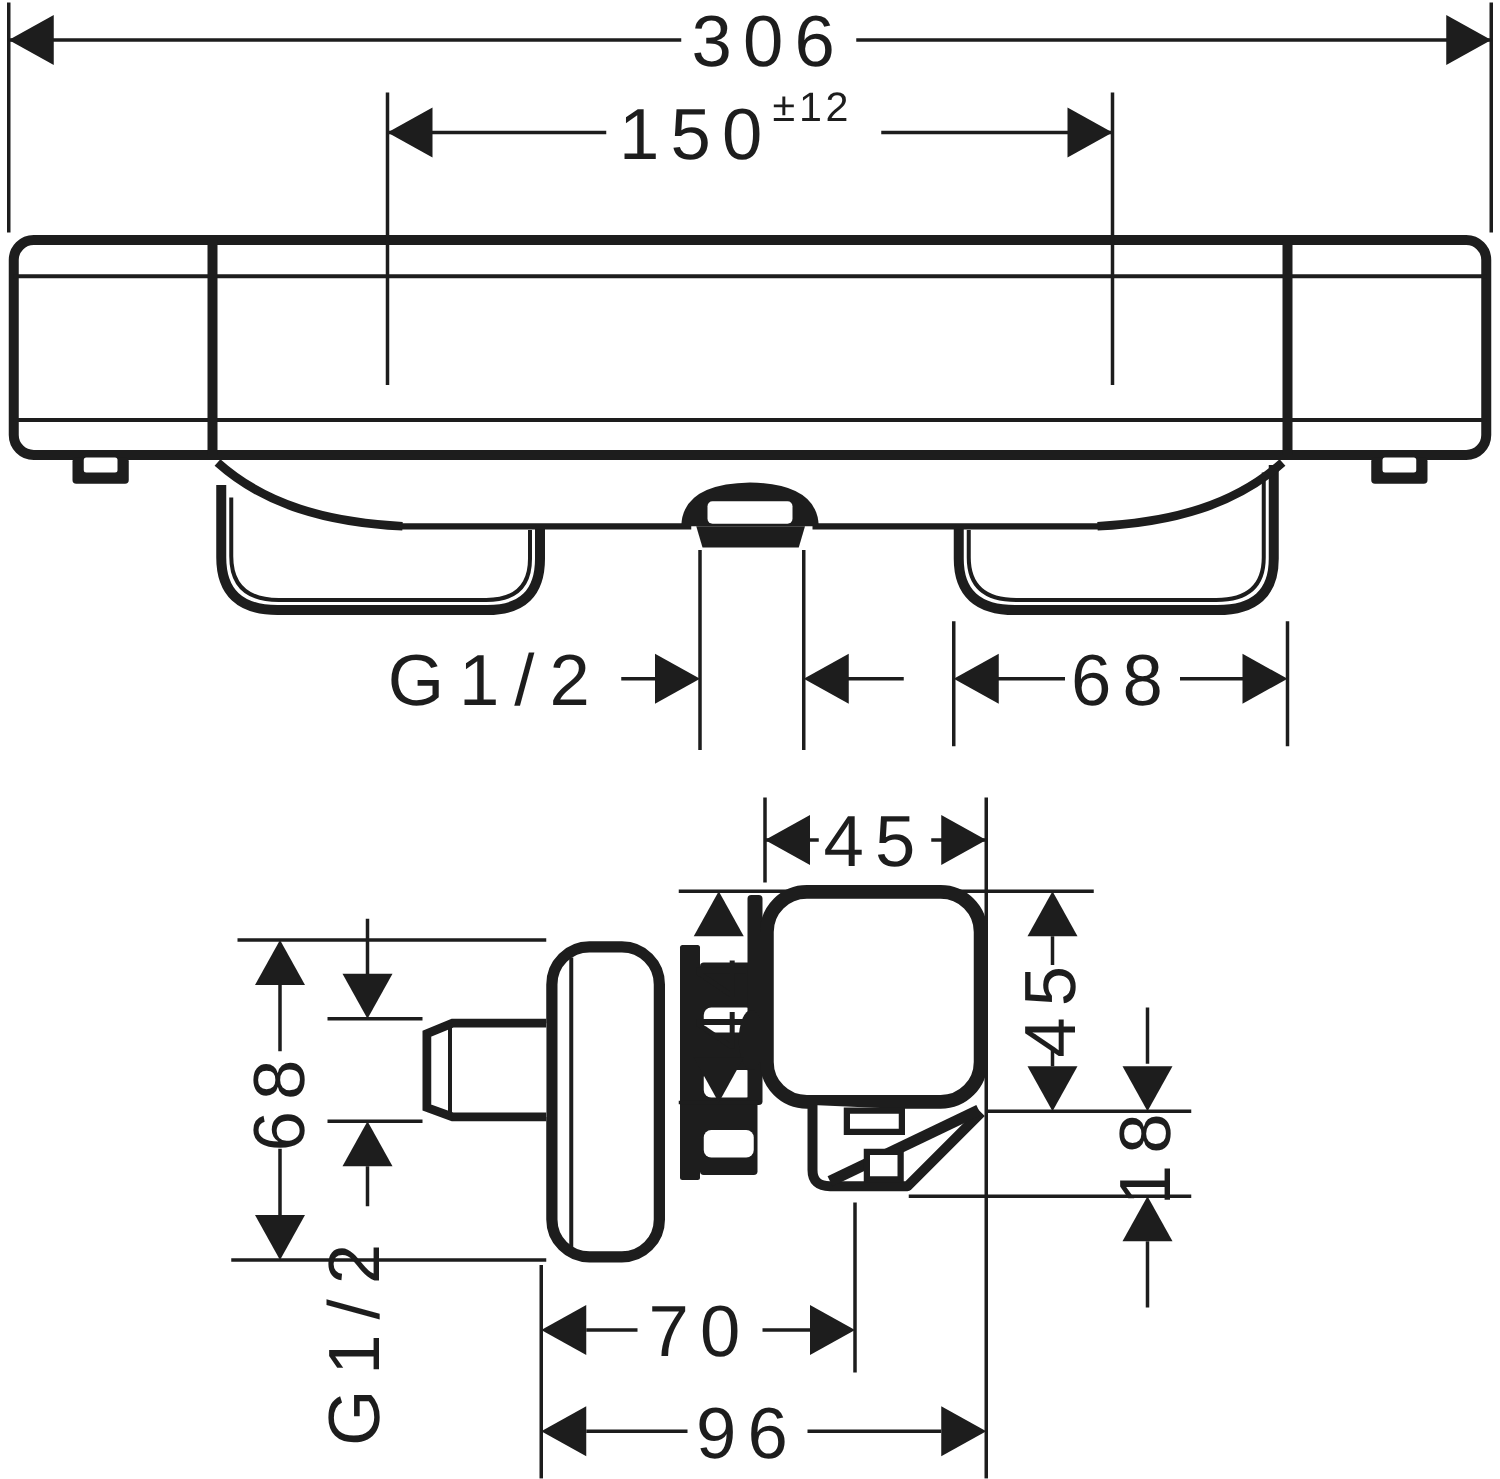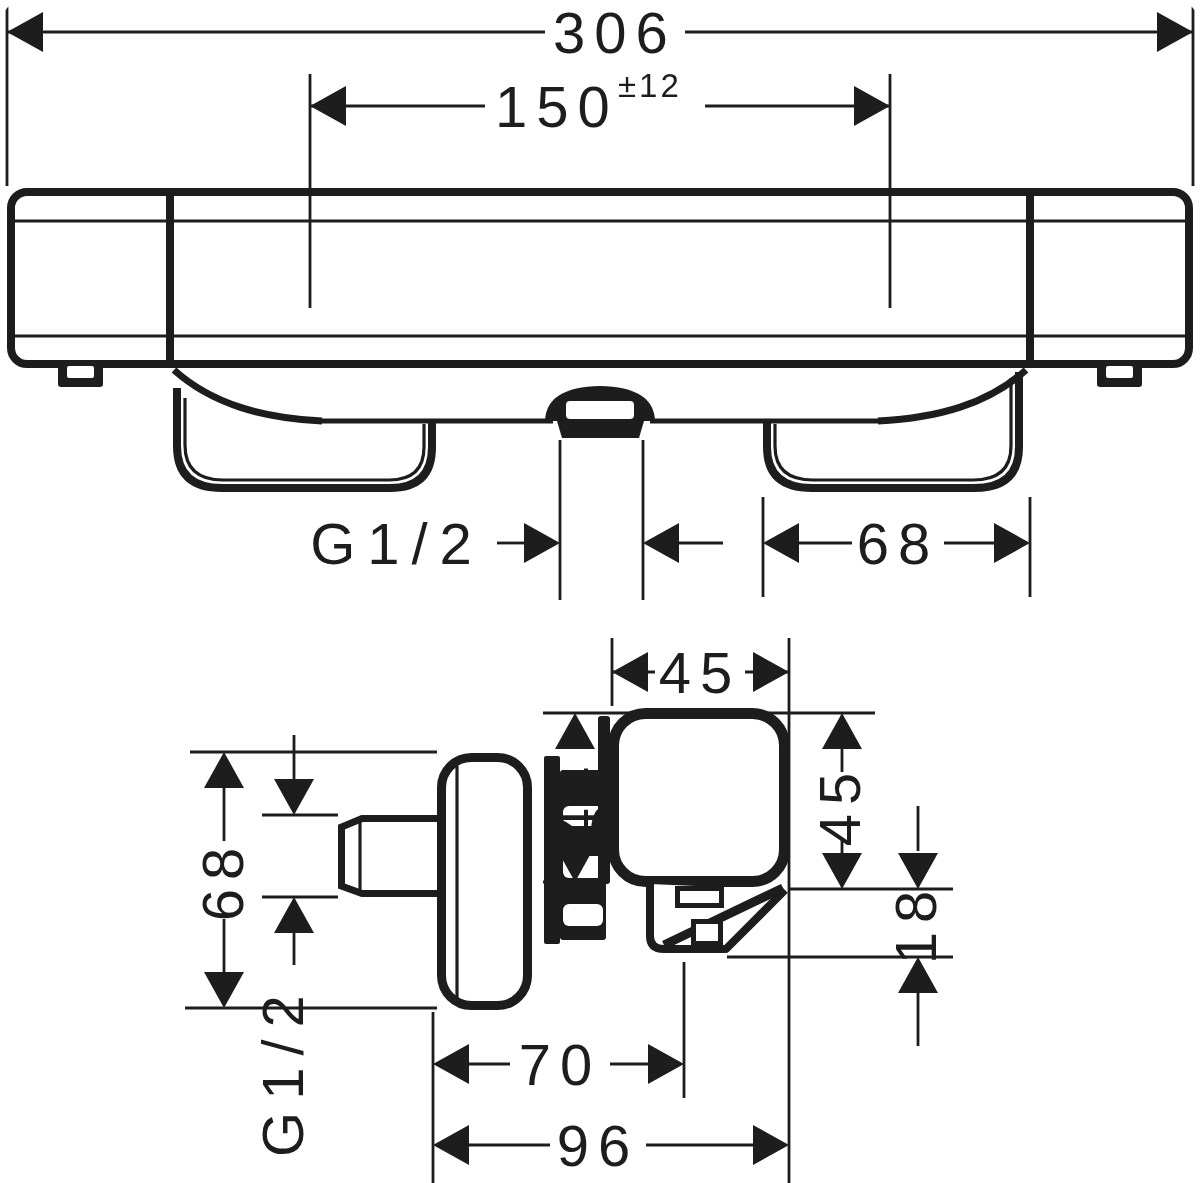--- a/index.html
+++ b/index.html
@@ -1,16 +1,16 @@
 <!DOCTYPE html>
 <html><head>
 <meta charset="utf-8">
 <style>
   html,body{margin:0;padding:0;background:#ffffff;}
-  .stage{position:relative;width:1200px;height:1183px;background:#ffffff;overflow:hidden;border-radius:26px;}
+  .stage{position:relative;width:1200px;height:1183px;background:#ffffff;overflow:hidden;}
   svg{display:block;}
   .thin{stroke:#1d1d1d;stroke-width:2.8;fill:none;}
   .mid{stroke:#1d1d1d;stroke-width:3.2;fill:none;}
   .plate{stroke:#1d1d1d;stroke-width:5;fill:none;}
   .out8{stroke:#1d1d1d;stroke-width:8;fill:#ffffff;}
   .out8n{stroke:#1d1d1d;stroke-width:8;fill:none;}
   .out7n{stroke:#1d1d1d;stroke-width:7;fill:none;}
   .out9{stroke:#1d1d1d;stroke-width:9;fill:#ffffff;}
   .out11{stroke:#1d1d1d;stroke-width:11;fill:#ffffff;}
   .out7{stroke:#1d1d1d;stroke-width:7;fill:#ffffff;}

